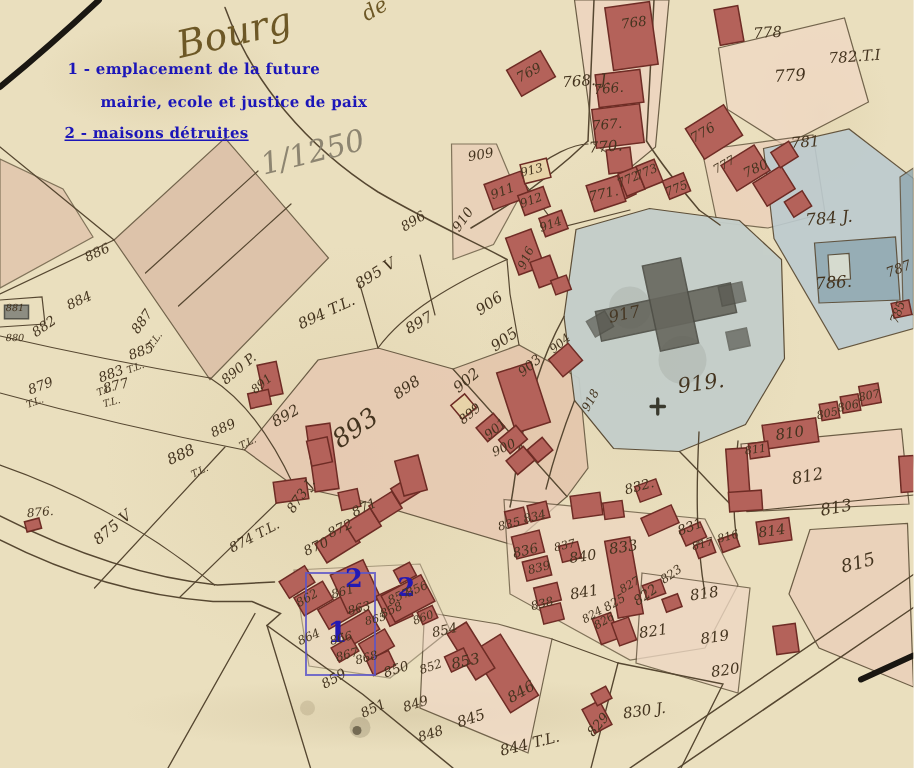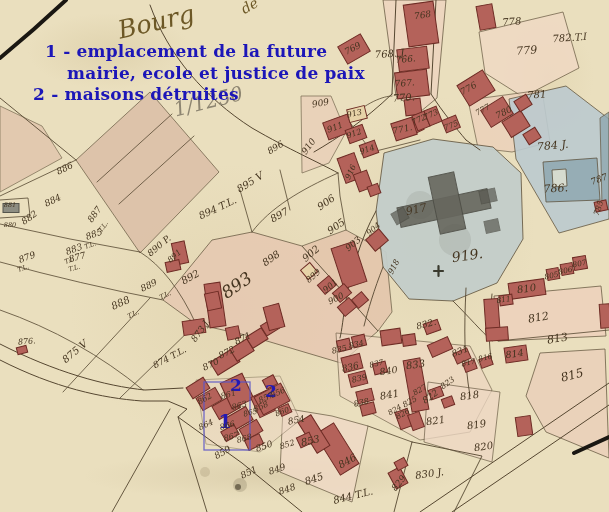--- a/index.html
+++ b/index.html
@@ -13,24 +13,24 @@
       radial-gradient(closest-side at 90% 15%, rgba(220,205,165,.4), rgba(220,205,165,0) 75%),
       radial-gradient(closest-side at 70% 45%, rgba(160,140,95,.10), rgba(160,140,95,0) 60%);
   }
   svg{position:absolute;left:0;top:0;}
   text{text-anchor:middle;}
   text.num{font-family:"DejaVu Serif",serif;font-style:italic;fill:#44341f;}
   text.blue{font-family:"DejaVu Serif",serif;font-weight:bold;fill:#2319b4;}
   text.hw{font-family:"DejaVu Serif",serif;font-style:italic;fill:#6d5826;}
   text.pencil{font-family:"DejaVu Serif",serif;font-style:italic;fill:#8d8571;}
   .legend-line{position:absolute;font-family:"DejaVu Serif",serif;font-weight:bold;
-    color:#1c16b8;font-size:17px;white-space:nowrap;letter-spacing:.2px;}
+    color:#1c16b8;font-size:10px;white-space:nowrap;letter-spacing:.2px;}
   #legend1{left:45px;top:41px;}
   #legend2{left:67px;top:63px;text-align:center;}
-  #legend3{left:33px;top:84px;}
+  #legend3{left:43px;top:84px;text-decoration:underline;}
 </style>
 </head>
 <body>
 
 <div id="stage">
   <svg id="map" width="609" height="512" viewBox="0 0 609 512">
 
     <polygon points="76,160 150,92 219,172 140,253" fill="#dbbda6" opacity="0.8" stroke="#564731" stroke-width="0.8"></polygon>
       <polygon points="0,106 42,126 62,158 0,192" fill="#e0c1a9" opacity="0.7" stroke="#564731" stroke-width="0.8"></polygon>
       <polygon points="163,300 212,240 252,232 302,246 378,331 341,363 250,336 196,324" fill="#e7c9b2" opacity="0.85" stroke="#564731" stroke-width="0.8"></polygon>

